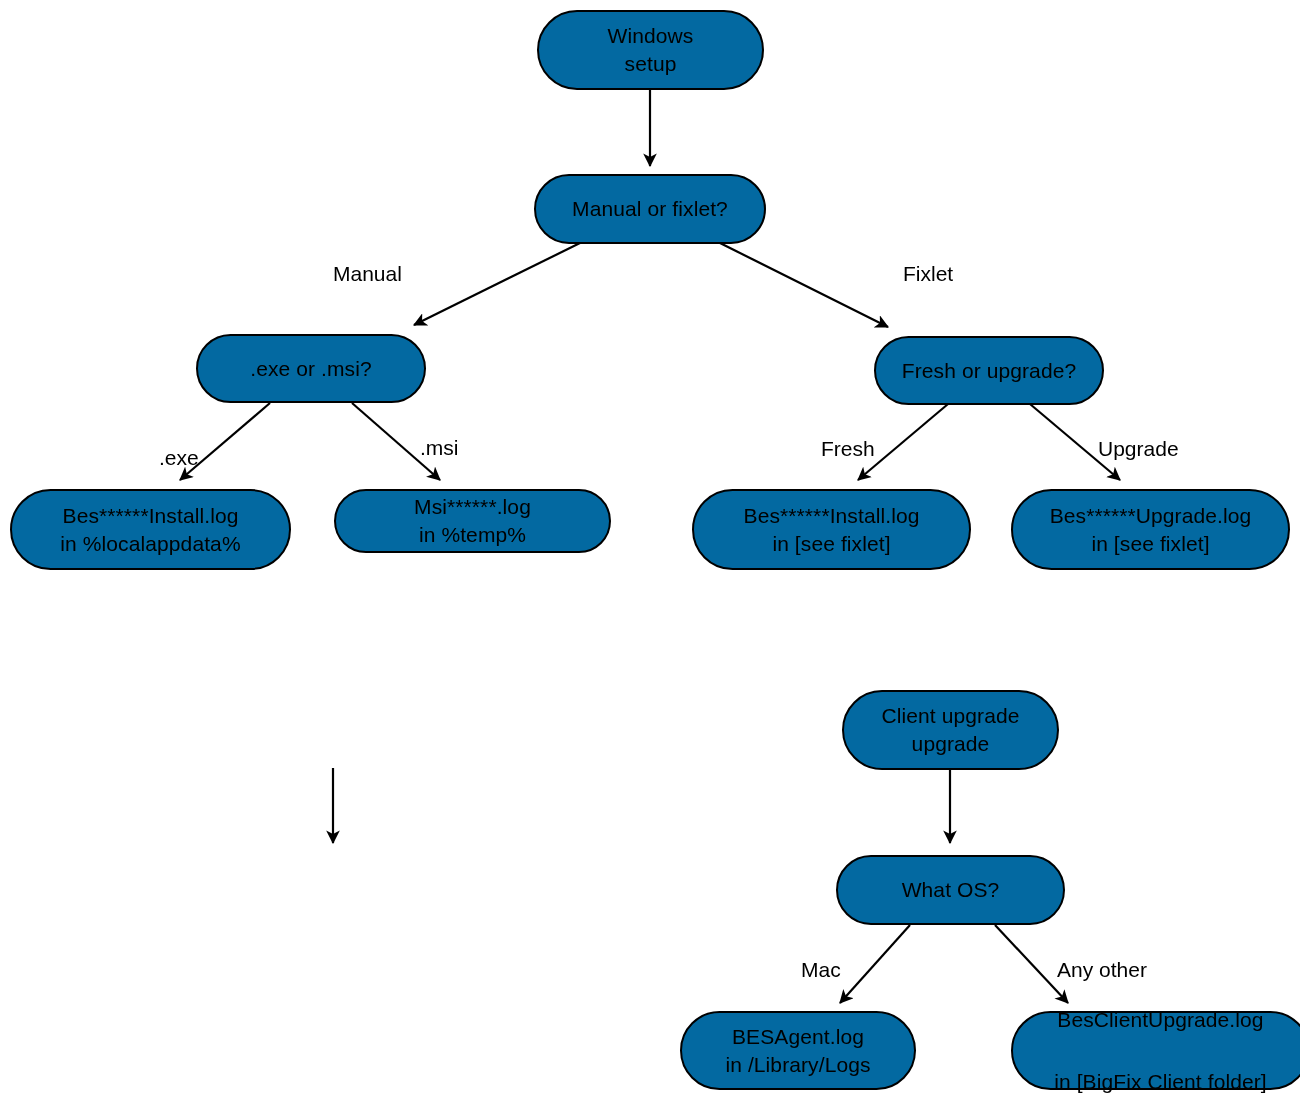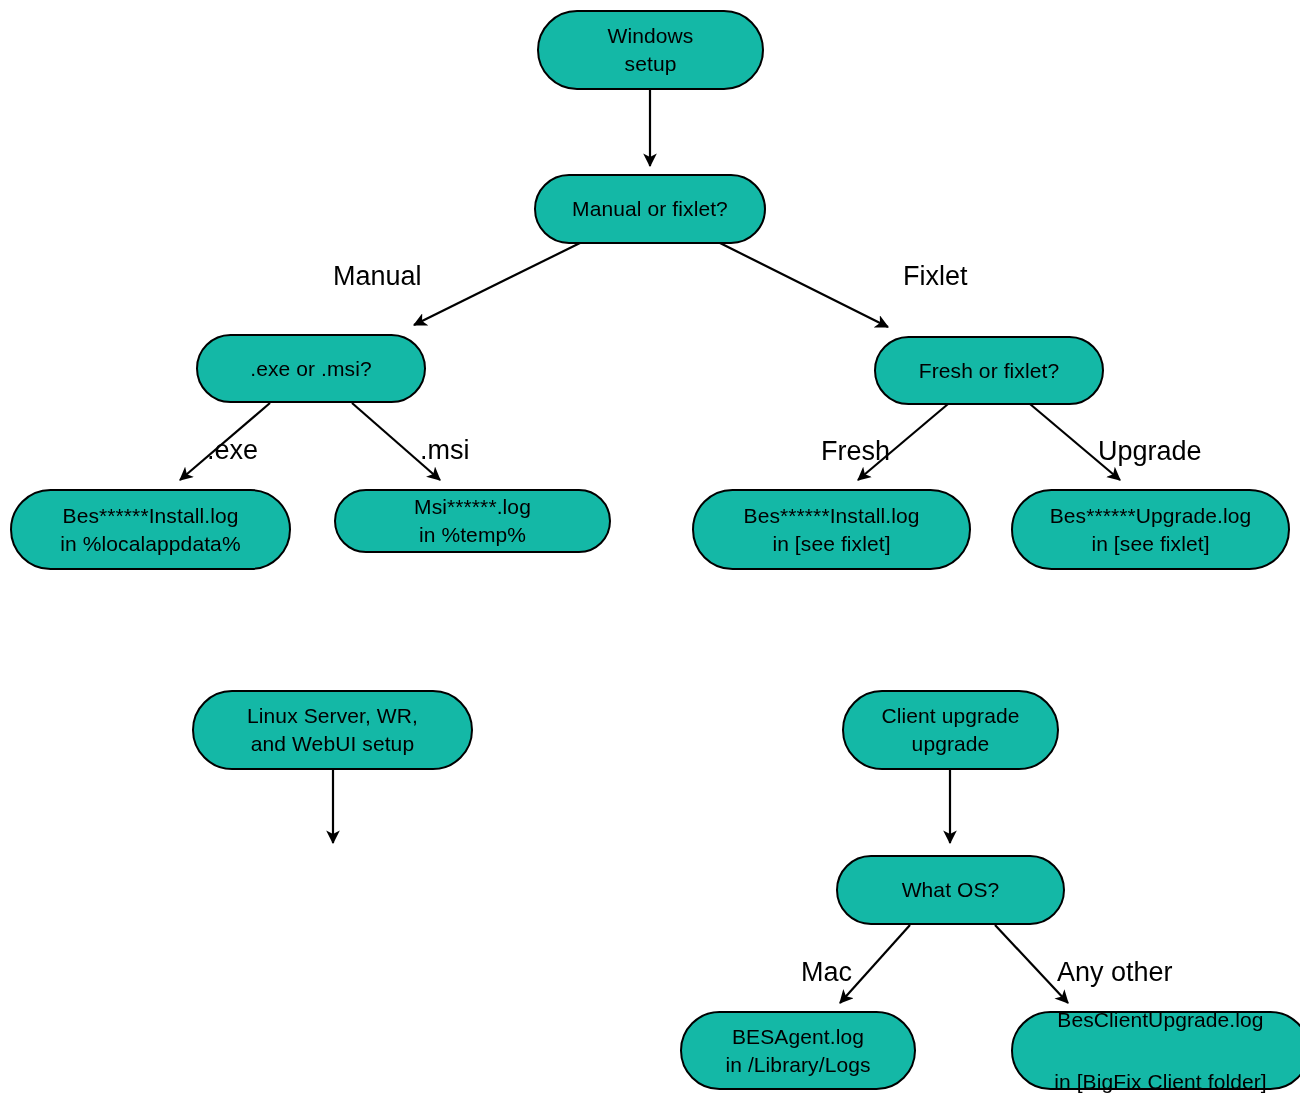--- a/index.html
+++ b/index.html
@@ -24,39 +24,39 @@
     left: 0;
     top: 0;
     width: 1300px;
     height: 1100px;
     pointer-events: none;
   }
   .node {
     position: absolute;
     box-sizing: border-box;
     border: 2.2px solid #000000;
-    background: #14b8a6;
+    background: #0369a1;
     display: flex;
     flex-direction: column;
     align-items: center;
     justify-content: center;
     text-align: center;
     color: #000000;
     font-size: 21px;
     line-height: 1.32;
     letter-spacing: 0.1px;
   }
   .node .ln {
     display: block;
     white-space: nowrap;
   }
   .edge-label {
     position: absolute;
     color: #000000;
-    font-size: 27px;
+    font-size: 21px;
     white-space: nowrap;
     line-height: 1;
   }
 </style>
 </head>
 <body>
 
 <div id="canvas">
 
   <svg class="edges" viewBox="0 0 1300 1100" xmlns="http://www.w3.org/2000/svg">
@@ -96,21 +96,21 @@
 
   <div class="node" style="left:196px; top:334px; width:230px; height:69px; border-radius:35px;">
     <span class="ln">.exe or .msi?</span>
   </div>
 
   <div class="node" style="left:534px; top:174px; width:232px; height:70px; border-radius:35px;">
     <span class="ln">Manual or fixlet?</span>
   </div>
 
   <div class="node" style="left:874px; top:336px; width:230px; height:69px; border-radius:35px;">
-    <span class="ln">Fresh or fixlet?</span>
+    <span class="ln">Fresh or upgrade?</span>
   </div>
 
   <div class="node" style="left:10px; top:489px; width:281px; height:81px; border-radius:41px;">
     <span class="ln">Bes******Install.log</span>
     <span class="ln">in %localappdata%</span>
   </div>
 
   <div class="node" style="left:334px; top:489px; width:277px; height:64px; border-radius:41px;">
     <span class="ln">Msi******.log</span>
     <span class="ln">in %temp%</span>
@@ -119,24 +119,20 @@
   <div class="node" style="left:692px; top:489px; width:279px; height:81px; border-radius:41px;">
     <span class="ln">Bes******Install.log</span>
     <span class="ln">in [see fixlet]</span>
   </div>
 
   <div class="node" style="left:1011px; top:489px; width:279px; height:81px; border-radius:41px;">
     <span class="ln">Bes******Upgrade.log</span>
     <span class="ln">in [see fixlet]</span>
   </div>
 
-  <div class="node" style="left:192px; top:690px; width:281px; height:80px; border-radius:40px;">
-    <span class="ln">Linux Server, WR,</span>
-    <span class="ln">and WebUI setup</span>
-  </div>
 
 
   <div class="node" style="left:842px; top:690px; width:217px; height:80px; border-radius:40px;">
     <span class="ln">Client upgrade</span>
     <span class="ln">upgrade</span>
   </div>
 
   <div class="node" style="left:836px; top:855px; width:229px; height:70px; border-radius:35px;">
     <span class="ln">What OS?</span>
   </div>
@@ -148,21 +144,21 @@
 
   <div class="node" style="left:1011px; top:1011px; width:299px; height:79px; border-radius:40px;gap:34px;">
     <span class="ln">BesClientUpgrade.log</span>
     <span class="ln">in [BigFix Client folder]</span>
   </div>
 
   <div class="edge-label" style="left:333px; top:263px;">Manual</div>
 
   <div class="edge-label" style="left:903px; top:263px;">Fixlet</div>
 
-  <div class="edge-label" style="left:159px; top:437px;margin-left:48px;">.exe</div>
+  <div class="edge-label" style="left:159px; top:447px;">.exe</div>
 
   <div class="edge-label" style="left:420px; top:437px;">.msi</div>
 
   <div class="edge-label" style="left:821px; top:438px;">Fresh</div>
 
   <div class="edge-label" style="left:1098px; top:438px;">Upgrade</div>
 
   <div class="edge-label" style="left:801px; top:959px;">Mac</div>
 
   <div class="edge-label" style="left:1057px; top:959px;">Any other</div>

